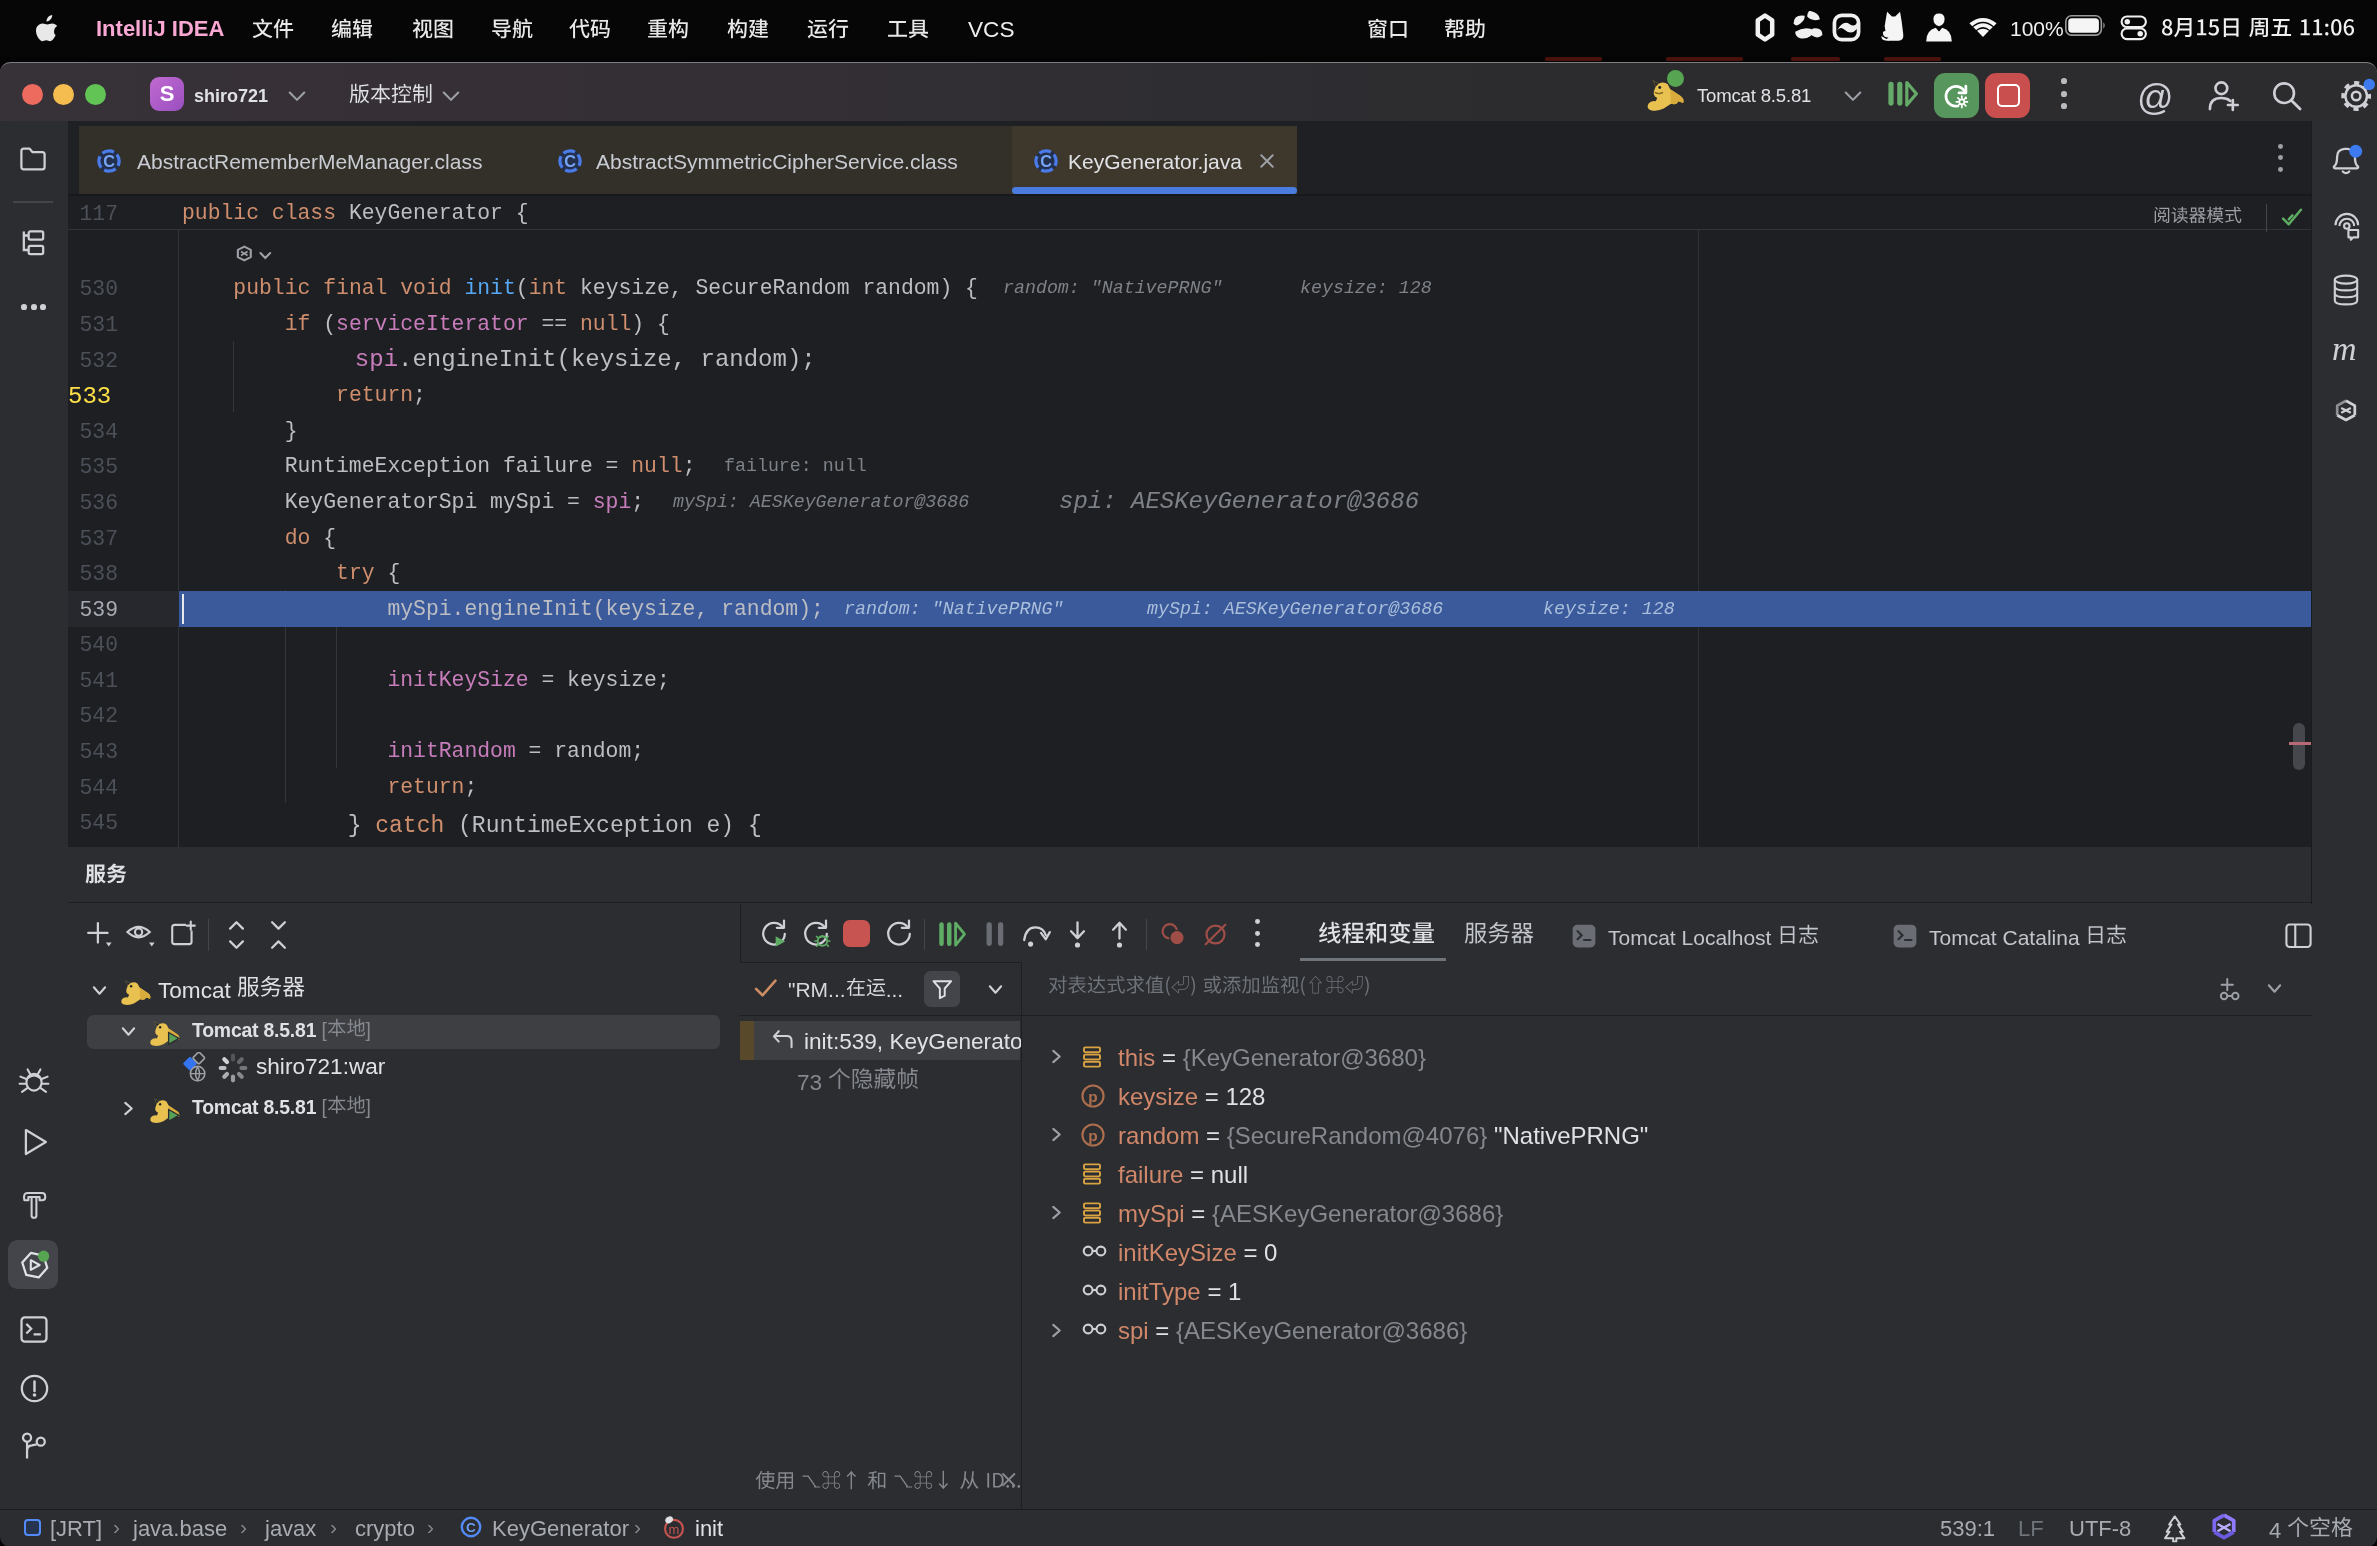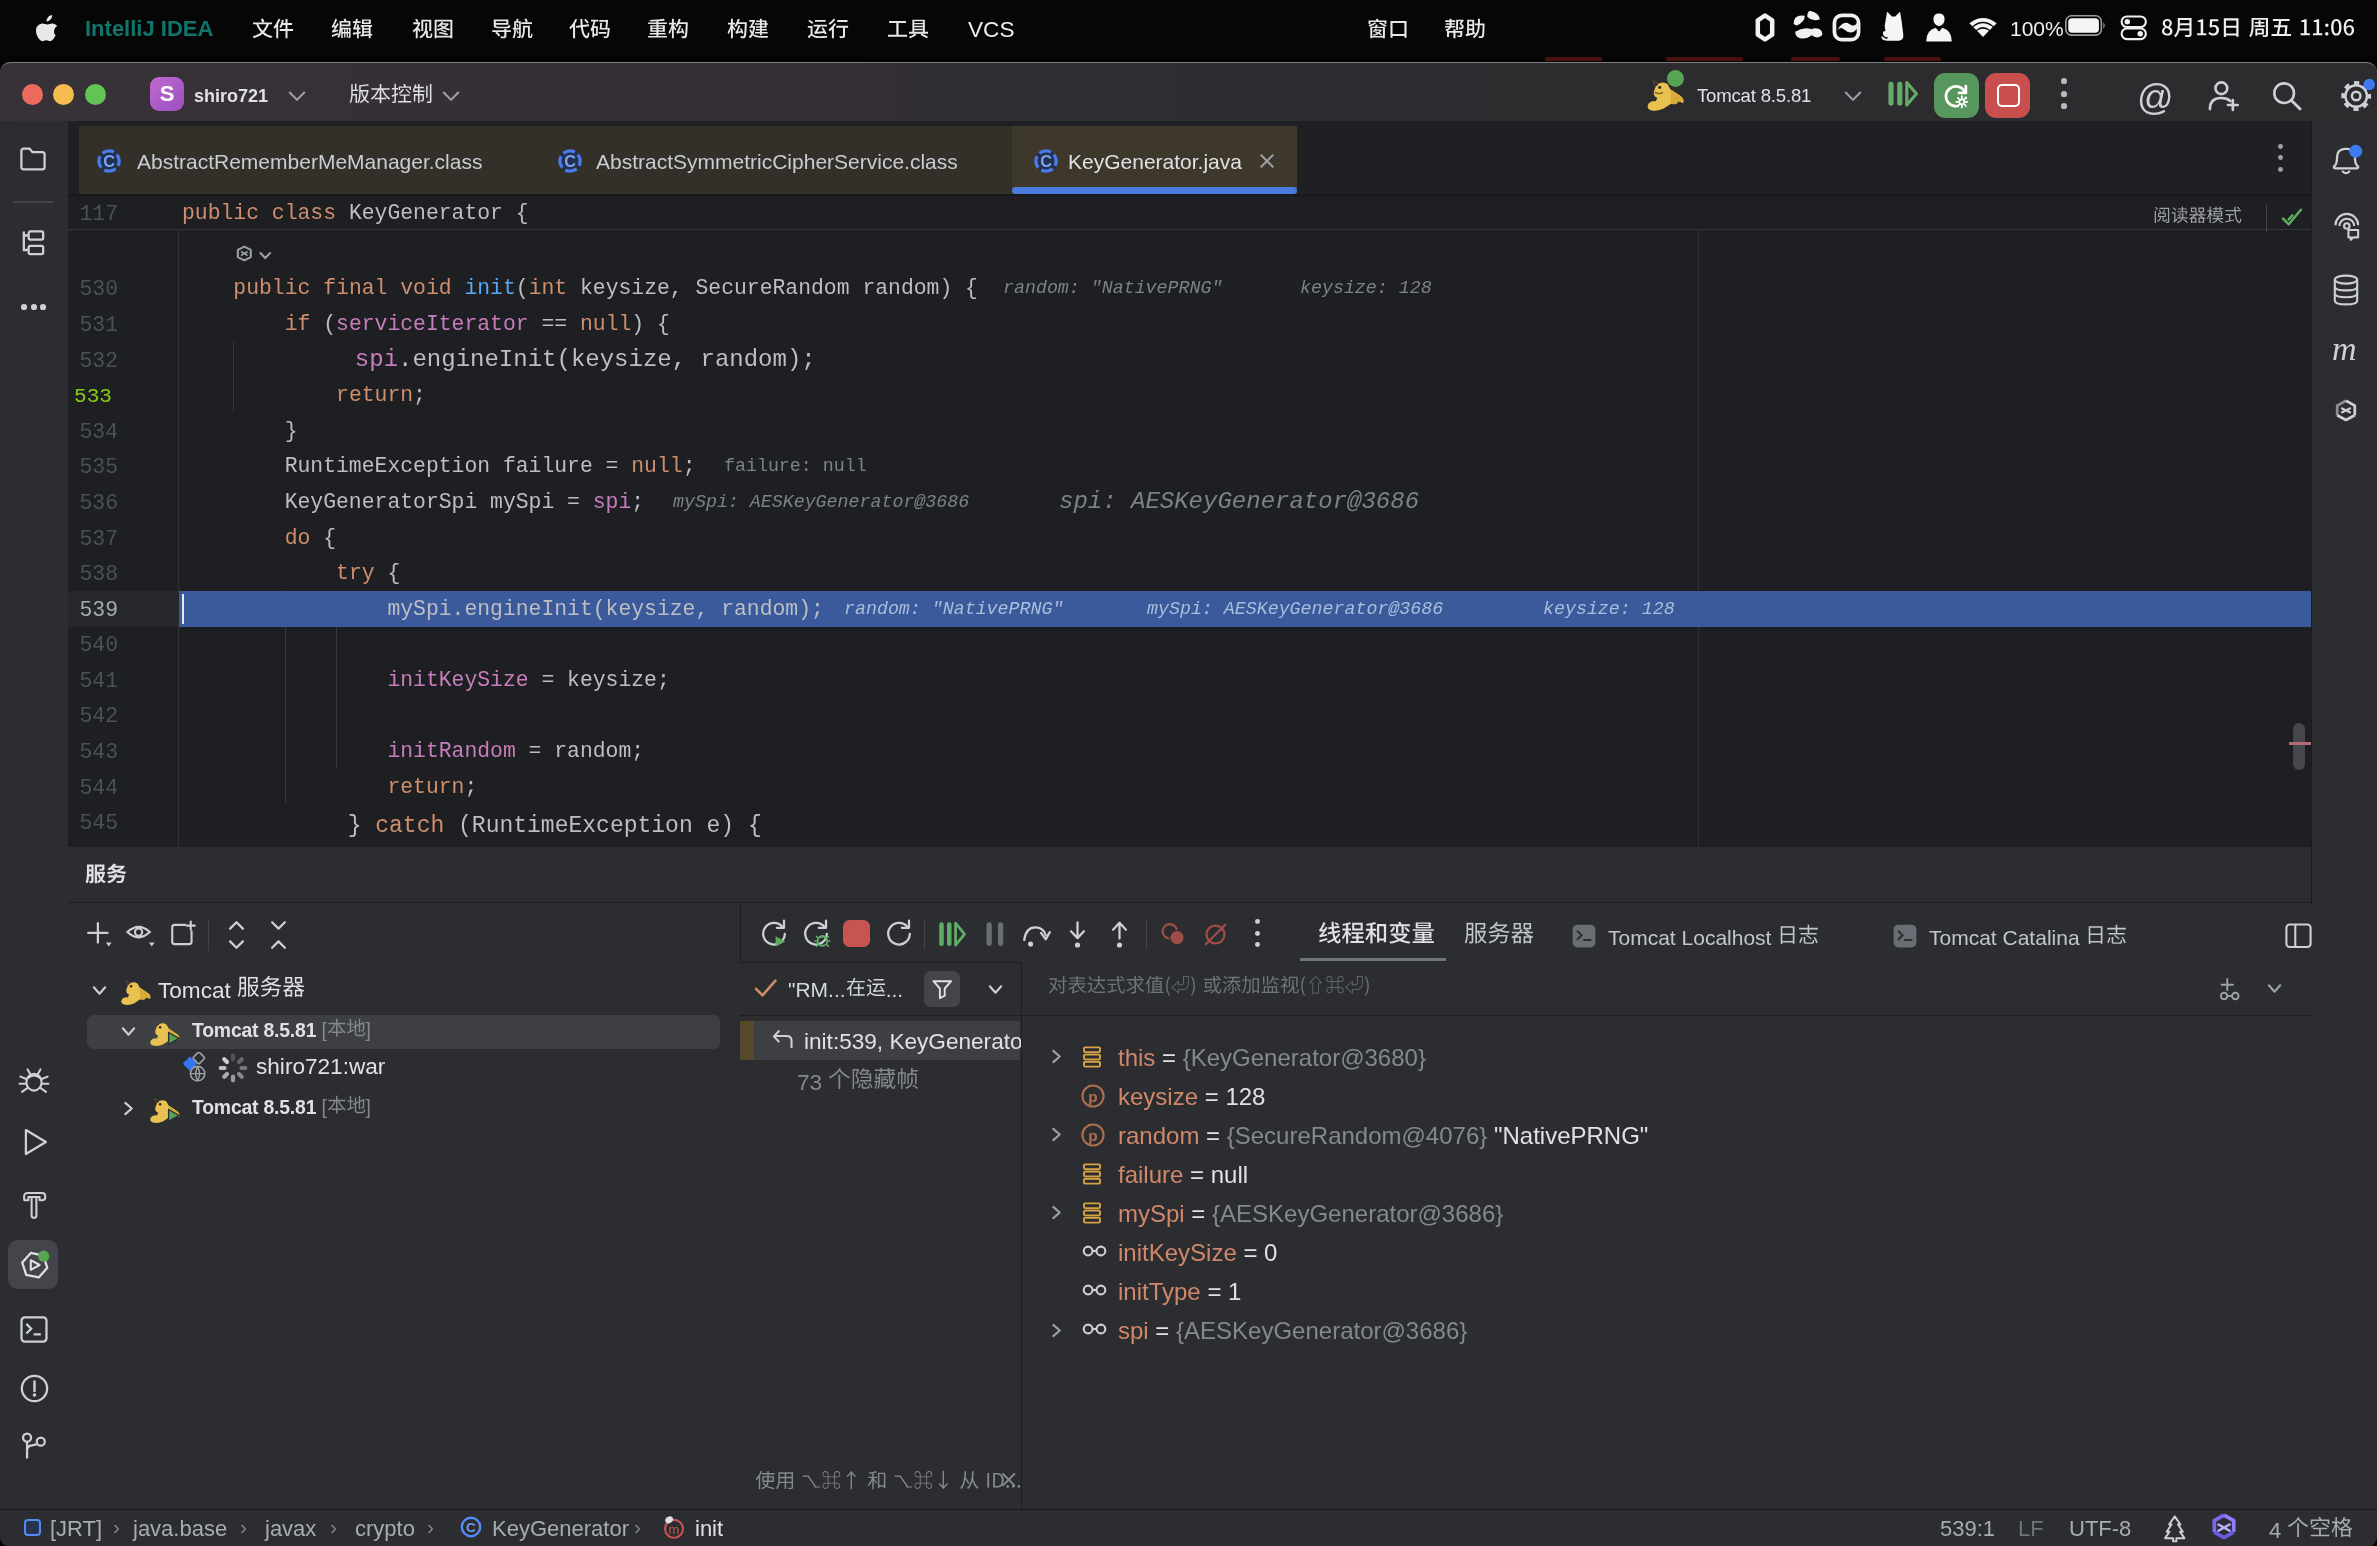--- a/index.html
+++ b/index.html
@@ -12,21 +12,21 @@
 <div class="ab" style="left:0;top:70;width:2377px;height:8px;background:#0a0505"></div>
 <div class="ab" style="left:1545px;top:57px;width:57px;height:4px;background:#49120c;border-radius:1.6px"></div>
 <div class="ab" style="left:1666px;top:57px;width:77px;height:4px;background:#49120c;border-radius:1.6px"></div>
 <div class="ab" style="left:1791px;top:57px;width:49px;height:4px;background:#49120c;border-radius:1.6px"></div>
 <div class="ab" style="left:1884px;top:57px;width:57px;height:4px;background:#49120c;border-radius:1.6px"></div>
 <div class="ab" style="left:0;top:0;width:2377px;height:57px;background:#070606"></div>
 <svg class="ab" style="left:35px;top:15.4px" width="23.5" height="27.5" viewBox="0 0 24 30" fill="#e8e8e8" xmlns="http://www.w3.org/2000/svg">
 <path d="M16.3 4.7c1.1-1.4 1.9-3.3 1.6-4.7-1.6.1-3.4 1.1-4.5 2.4-1 1.2-1.9 3.1-1.6 4.6 1.7.2 3.4-.9 4.5-2.3z"></path>
 <path d="M21.8 22.9c-.6 1.4-.9 2-1.7 3.2-1.1 1.7-2.7 3.9-4.6 3.9-1.7 0-2.2-1.1-4.5-1.1s-2.9 1.1-4.6 1.1c-1.9 0-3.4-1.9-4.5-3.6C-1.2 21.6-1.5 16 .7 13c1.5-2.1 3.9-3.3 6.1-3.3 2.3 0 3.7 1.1 5.6 1.1 1.8 0 2.9-1.1 5.6-1.1 2 0 4.1 1.1 5.6 2.9-4.9 2.7-4.1 9.6-1.8 10.3z" transform="translate(1,0) scale(0.95)"></path>
     </svg>
-<div class="ab" style="left:85px;top:16px;font-size:22px;font-weight:bold;color:#0f766e">IntelliJ IDEA</div>
+<div class="ab" style="left:96px;top:16px;font-size:22px;font-weight:bold;color:#f9a8d4">IntelliJ IDEA</div>
 <div class="ab" style="left:968px;top:17px;font-size:22.6px;font-weight:500;color:#ededed">VCS</div>
 <div class="ab svgv" style="left:252px;top:18px">
       <svg width="42" height="25" viewBox="0 0 52 31" fill="#e8e8e8" xmlns="http://www.w3.org/2000/svg">
         <path transform="translate(0.0,22.9) scale(0.02600,-0.02600)" d="M418 823C446 775 474 712 486 671H48V579H204C261 432 336 305 433 201C326 113 193 51 31 7C50 -15 79 -59 90 -82C254 -31 391 38 503 133C612 38 746 -33 908 -77C923 -50 951 -10 972 11C816 49 685 115 577 202C672 303 746 427 800 579H957V671H503L592 699C579 741 547 805 518 853ZM505 267C418 356 350 461 302 579H693C648 454 586 352 505 267Z"></path>
         <path transform="translate(26.0,22.9) scale(0.02600,-0.02600)" d="M316 352V259H597V-84H692V259H959V352H692V551H913V644H692V832H597V644H485C497 686 507 729 516 773L425 792C403 665 361 536 304 455C328 445 368 422 386 409C411 448 434 497 454 551H597V352ZM257 840C205 693 118 546 26 451C42 429 69 378 78 355C105 384 131 416 156 451V-83H247V596C285 666 319 740 346 813Z"></path>
       </svg>
     </div>
 <div class="ab svgv" style="left:331px;top:18px">
       <svg width="42" height="25" viewBox="0 0 52 31" fill="#e8e8e8" xmlns="http://www.w3.org/2000/svg">
         <path transform="translate(0.0,22.9) scale(0.02600,-0.02600)" d="M35 61 57 -25C140 10 246 55 346 99L329 173C220 130 109 86 35 61ZM60 419C75 426 98 432 192 444C157 387 126 342 111 324C82 286 62 261 40 257C49 235 63 193 67 177C88 189 122 201 340 252C337 271 334 305 334 329L187 298C253 387 318 493 369 596L295 639C279 601 259 563 240 526L145 518C200 603 253 712 292 815L203 846C170 726 106 597 85 564C66 530 50 507 31 502C41 479 55 437 60 419ZM625 341V210H558V341ZM685 341H743V210H685ZM599 825C612 799 626 768 636 739H409V522C409 368 400 143 306 -16C326 -25 364 -53 378 -69C442 38 472 179 485 310V-75H558V137H625V-53H685V137H743V-51H803V137H863V2C863 -5 861 -7 855 -8C848 -8 832 -8 813 -7C823 -26 831 -56 834 -76C869 -76 893 -75 912 -63C932 -51 936 -30 936 1V418L863 417H493L495 491H924V739H739C728 772 709 817 689 851ZM803 341H863V210H803ZM495 661H836V569H495Z"></path>
@@ -341,21 +341,21 @@
 <div class="ab" style="left:179px;top:591px;width:2132px;height:36px;background:#3b5a9b"></div>
 <div class="ab" style="left:182px;top:594px;width:2.4px;height:30px;background:#e8e9ea"></div>
 <div class="ab" style="left:68px;top:270px;width:50px;height:36px;font-size:21.4px;line-height:36px;color:#4b5059;text-align:right"><span class="mono">530</span></div>
 <div class="ab mono" style="left:182px;top:270px;font-size:21.4px;line-height:36px;color:#bcbec4">    <span style="color:#cf8e6d">public final void </span><span style="color:#56a8f5">init</span>(<span style="color:#cf8e6d">int</span> keysize, SecureRandom random) {</div>
 <div class="ab mono" style="left:1003px;top:270px;font-size:18.3px;line-height:36px;font-style:italic;color:#7d8188">random: "NativePRNG"</div>
 <div class="ab mono" style="left:1300px;top:270px;font-size:18.3px;line-height:36px;font-style:italic;color:#7d8188">keysize: 128</div>
 <div class="ab" style="left:68px;top:306px;width:50px;height:36px;font-size:21.4px;line-height:36px;color:#4b5059;text-align:right"><span class="mono">531</span></div>
 <div class="ab mono" style="left:182px;top:306px;font-size:21.4px;line-height:36px;color:#bcbec4">        <span style="color:#cf8e6d">if</span> (<span style="color:#c77dbb">serviceIterator</span> == <span style="color:#cf8e6d">null</span>) {</div>
 <div class="ab" style="left:68px;top:342px;width:50px;height:36px;font-size:21.4px;line-height:36px;color:#4b5059;text-align:right"><span class="mono">532</span></div>
 <div class="ab mono" style="left:182px;top:342px;font-size:24px;line-height:36px;color:#bcbec4">            <span style="color:#c77dbb">spi</span>.engineInit(keysize, random);</div>
-<div class="ab" style="left:68px;top:377px;width:50px;height:36px;font-size:21px;line-height:36px;color:#84cc16;text-align:center"><span class="mono">533</span></div>
+<div class="ab" style="left:68px;top:377px;width:50px;height:36px;font-size:24px;line-height:36px;color:#fde047;text-align:left"><span class="mono">533</span></div>
 <div class="ab mono" style="left:182px;top:377px;font-size:21.4px;line-height:36px;color:#bcbec4">            <span style="color:#cf8e6d">return</span>;</div>
 <div class="ab" style="left:68px;top:413px;width:50px;height:36px;font-size:21.4px;line-height:36px;color:#4b5059;text-align:right"><span class="mono">534</span></div>
 <div class="ab mono" style="left:182px;top:413px;font-size:21.4px;line-height:36px;color:#bcbec4">        }</div>
 <div class="ab" style="left:68px;top:448px;width:50px;height:36px;font-size:21.4px;line-height:36px;color:#4b5059;text-align:right"><span class="mono">535</span></div>
 <div class="ab mono" style="left:182px;top:448px;font-size:21.4px;line-height:36px;color:#bcbec4">        RuntimeException failure = <span style="color:#cf8e6d">null</span>;</div>
 <div class="ab mono" style="left:724px;top:448px;font-size:18.3px;line-height:36px;color:#7d8188">failure: null</div>
 <div class="ab" style="left:68px;top:484px;width:50px;height:36px;font-size:21.4px;line-height:36px;color:#4b5059;text-align:right"><span class="mono">536</span></div>
 <div class="ab mono" style="left:182px;top:484px;font-size:21.4px;line-height:36px;color:#bcbec4">        KeyGeneratorSpi mySpi = <span style="color:#c77dbb">spi</span>;</div>
 <div class="ab mono" style="left:673px;top:484px;font-size:18.3px;line-height:36px;font-style:italic;color:#7d8188">mySpi: AESKeyGenerator@3686</div>
 <div class="ab mono" style="left:1059px;top:484px;font-size:24px;line-height:36px;font-style:italic;color:#7d8188">spi: AESKeyGenerator@3686</div>

